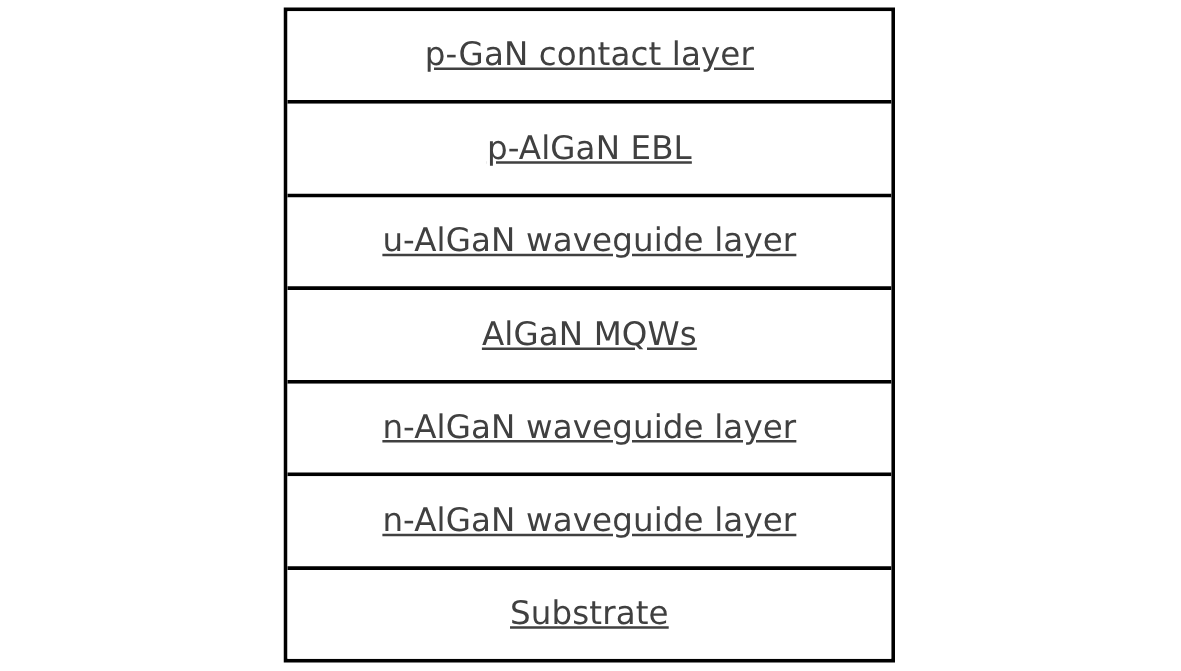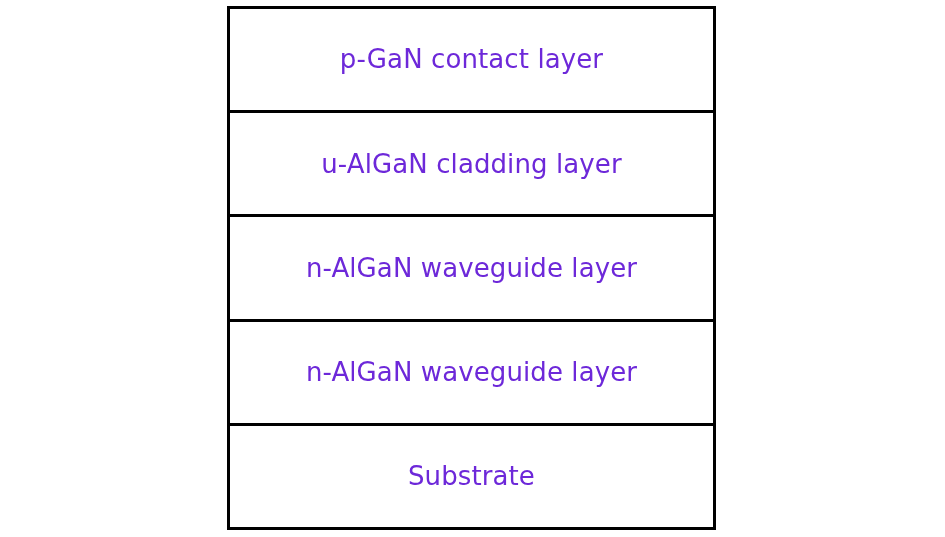--- a/index.html
+++ b/index.html
@@ -40,42 +40,49 @@
     background: #ffffff;
     min-height: 0;
   }
   .layer-row:last-child {
     border-bottom: none;
   }
 
   .layer-label {
     font-size: 26px;
     line-height: 1.1;
-    color: #6d28d9;
+    color: #404040;
     letter-spacing: 0.1px;
     white-space: nowrap;
     text-align: center;
     font-weight: 400;
+    text-decoration: underline;
   }
 </style>
 </head>
 <body>
 
 <div id="stack-diagram">
 
   <div class="layer-row">
     <span class="layer-label">p-GaN contact layer</span>
   </div>
 
 
+  <div class="layer-row">
+    <span class="layer-label">p-AlGaN EBL</span>
+  </div>
 
   <div class="layer-row">
-    <span class="layer-label">u-AlGaN cladding layer</span>
+    <span class="layer-label">u-AlGaN waveguide layer</span>
   </div>
 
+  <div class="layer-row">
+    <span class="layer-label">AlGaN MQWs</span>
+  </div>
 
   <div class="layer-row">
     <span class="layer-label">n-AlGaN waveguide layer</span>
   </div>
 
   <div class="layer-row">
     <span class="layer-label">n-AlGaN waveguide layer</span>
   </div>
 
   <div class="layer-row">

